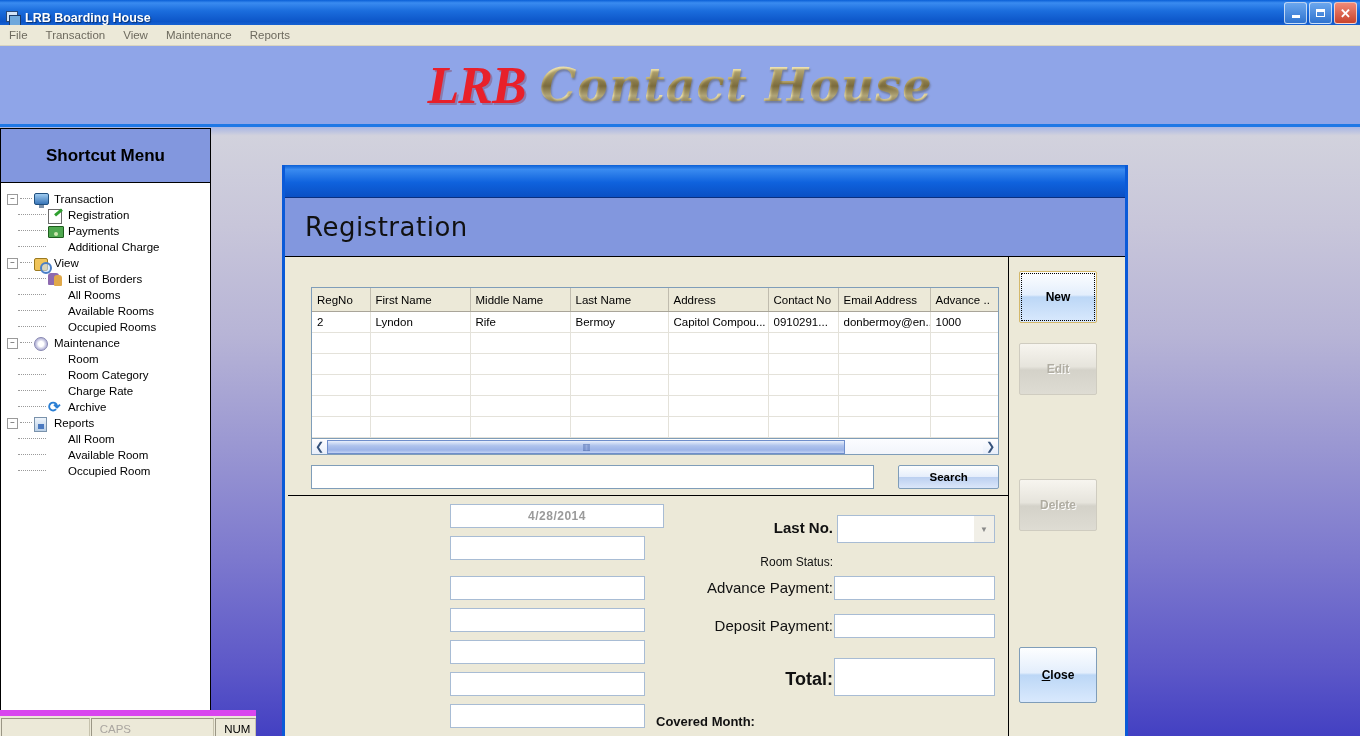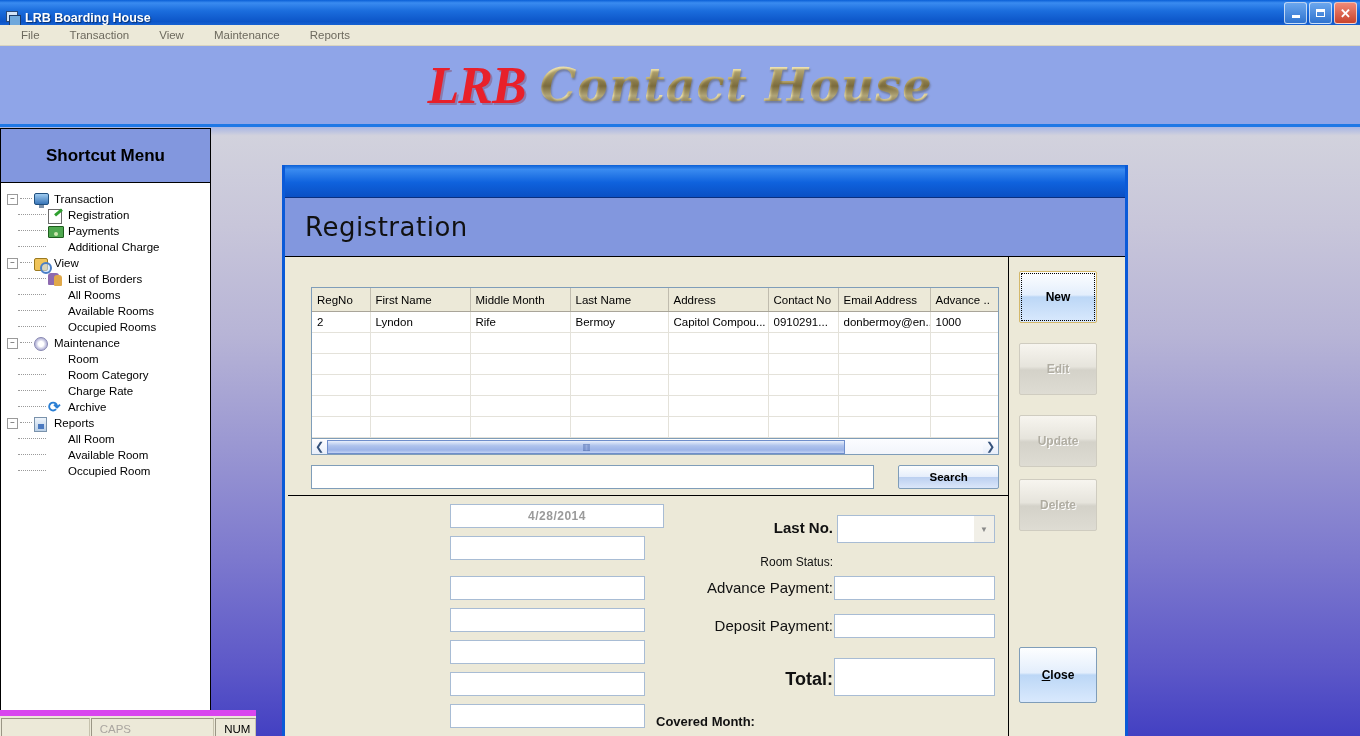--- a/index.html
+++ b/index.html
@@ -36,21 +36,21 @@
   .wbtn .min-g{width:8px;height:3px;background:#fff;margin-top:6px;}
   .wbtn .max-g{width:9px;height:8px;border:1.5px solid #fff;border-top-width:3px;box-sizing:border-box;}
   .wbtn .cls-g{font-size:13px;font-weight:bold;line-height:1;font-family:"Liberation Sans",sans-serif;}
 
   
   #menubar{
     position:absolute;left:0;top:25px;width:1360px;height:20px;
     background:#ece9d8;display:flex;align-items:center;
     border-bottom:1px solid #d8d4c0;
   }
-  #menubar .mi{font-size:11.5px;color:#6d6a5e;padding:1px 9px;white-space:nowrap;margin-left:12px;}
+  #menubar .mi{font-size:11.5px;color:#6d6a5e;padding:1px 9px;white-space:nowrap;}
 
   
   #client{
     position:absolute;left:0;top:46px;width:1360px;height:690px;
     background:linear-gradient(to bottom,#8fa5e8 0%,#8fa5e8 11%,#d2d2dd 13%,#c8c6da 26%,#b7b4d6 42%,#9a97d2 58%,#7d79ce 74%,#5d58c8 90%,#4340c2 100%);
   }
   
   #banner{
     position:absolute;left:0;top:0;width:1360px;height:78px;
     background:#8fa5e8;
@@ -411,21 +411,21 @@
                 <col style="width:98px">
                   <col style="width:100px">
                   <col style="width:70px">
                 <col style="width:92px">
                   <col style="width:70px">
               </colgroup>
               <thead>
                   <tr id="grid-head">
                     <th>RegNo</th>
                     <th>First Name</th>
-                    <th>Middle Month</th>
+                    <th>Middle Name</th>
                     <th>Last Name</th>
                     <th>Address</th>
                     <th>Contact No</th>
                     <th>Email Address</th>
                     <th>Advance ..</th>
                   </tr>
                 </thead>
               <tbody id="grid-body">
                   <tr>
                     <td>2</td>
@@ -583,21 +583,20 @@
           <div class="fin empty" style="position:absolute;left:546px;top:161px;width:161px;height:38px;"></div>
 
           <div style="position:absolute;left:368px;top:217px;font-size:13px;font-weight:bold;color:#111;">Covered Month:</div>
 
         </div>
       </div>
 
       <div id="rightcol">
         <div id="btn-new" class="abtn enabled focused">New</div>
         <div id="btn-edit" class="abtn disabled">Edit</div>
-        <div id="btn-update" class="abtn disabled">Update</div>
         <div id="btn-delete" class="abtn disabled">Delete</div>
         <div id="btn-close" class="abtn enabled">
           <span style="text-decoration:underline">C</span>
             <span>lose</span>
         </div>
       </div>
     </div>
   </div>
 </div>
 

